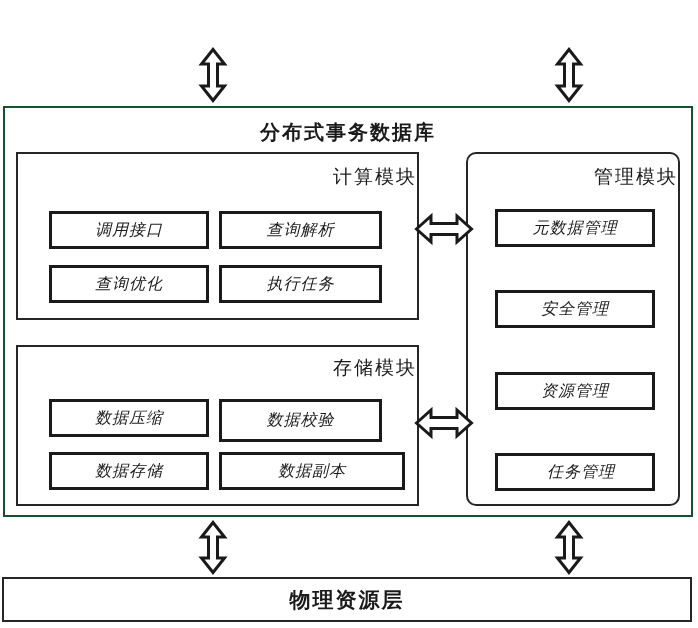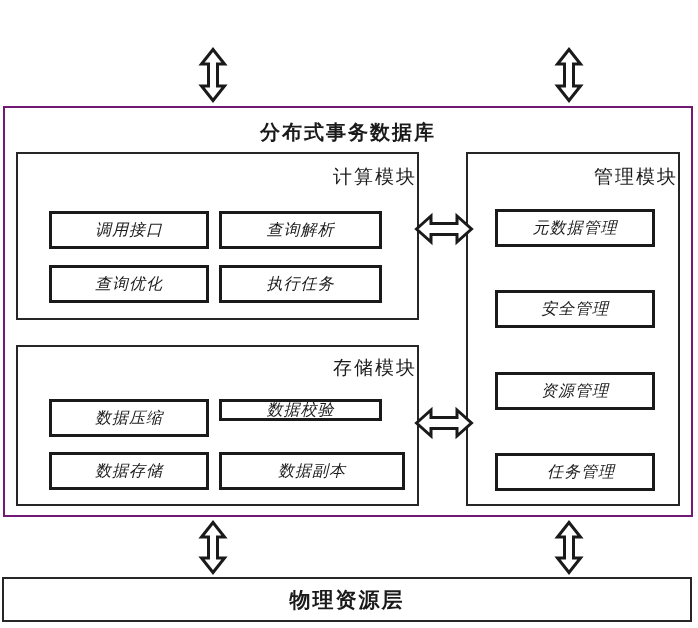--- a/index.html
+++ b/index.html
@@ -30,21 +30,21 @@
     align-items: center;
     justify-content: center;
   }
   .layer-bar .label {
     font-size: 21px;
     font-weight: bold;
     letter-spacing: 2px;
   }
   
   .system-container {
-    border: 2px solid #701a75;
+    border: 2px solid #14532d;
   }
   .system-title {
     position: absolute;
     left: 0;
     right: 0;
     text-align: center;
     font-size: 20px;
     font-weight: bold;
     letter-spacing: 2px;
   }
@@ -125,32 +125,32 @@
         <span class="leaf-label">执行任务</span>
       </div>
     </div>
 
     <div class="box module-group" style="left:11px; top:237px; width:403px; height:161px;">
       <div class="module-title" style="top:8px;">存储模块</div>
 
       <div class="box leaf-box" style="left:31px; top:52px; width:160px; height:38px;">
         <span class="leaf-label">数据压缩</span>
       </div>
-      <div class="box leaf-box" style="left:201px; top:52px; width:163px; height:22px;">
+      <div class="box leaf-box" style="left:201px; top:52px; width:163px; height:43px;">
         <span class="leaf-label">数据校验</span>
       </div>
       <div class="box leaf-box" style="left:31px; top:105px; width:160px; height:38px;">
         <span class="leaf-label">数据存储</span>
       </div>
       <div class="box leaf-box" style="left:201px; top:105px; width:186px; height:38px;">
         <span class="leaf-label">数据副本</span>
       </div>
     </div>
 
-    <div class="box module-group" style="left:461px; top:44px; width:214px; height:354px;">
+    <div class="box module-group" style="left:461px; top:44px; width:214px; height:354px;border-radius:10px;">
       <div class="module-title" style="top:10px;">管理模块</div>
 
       <div class="box leaf-box" style="left:27px; top:136px; width:160px; height:38px;">
         <span class="leaf-label">安全管理</span>
       </div>
       <div class="box leaf-box" style="left:27px; top:55px; width:160px; height:38px;">
         <span class="leaf-label">元数据管理</span>
       </div>
       <div class="box leaf-box" style="left:27px; top:218px; width:160px; height:38px;">
         <span class="leaf-label">资源管理</span>

